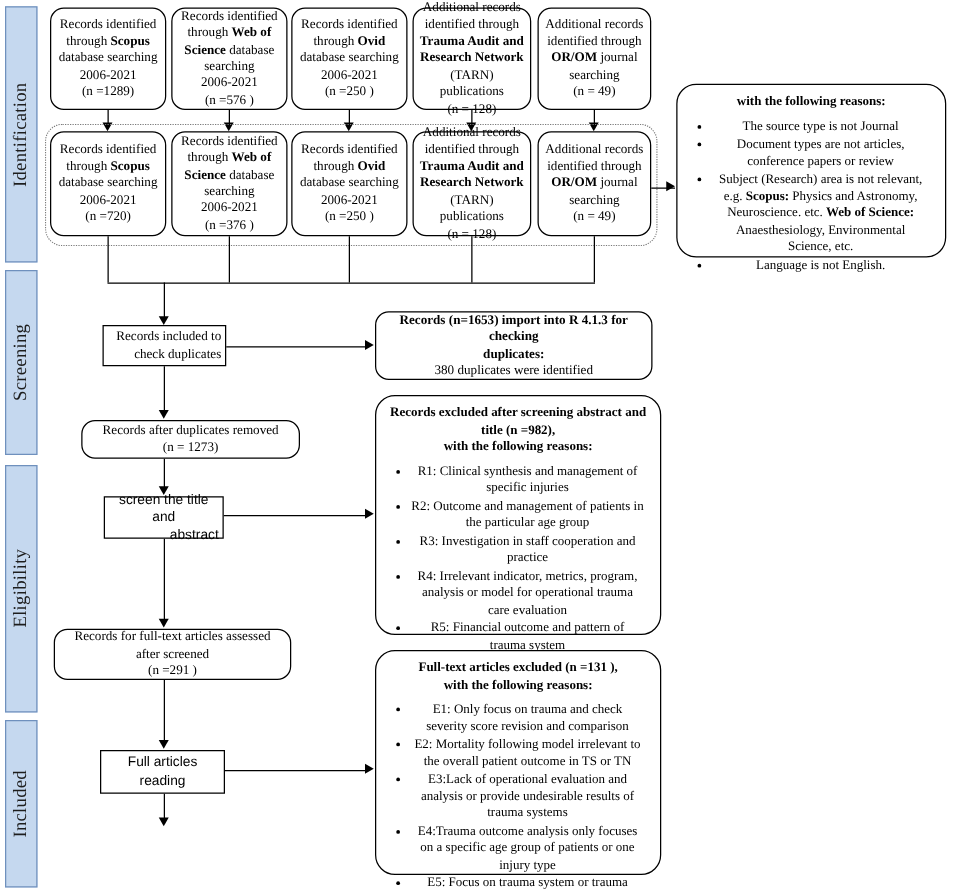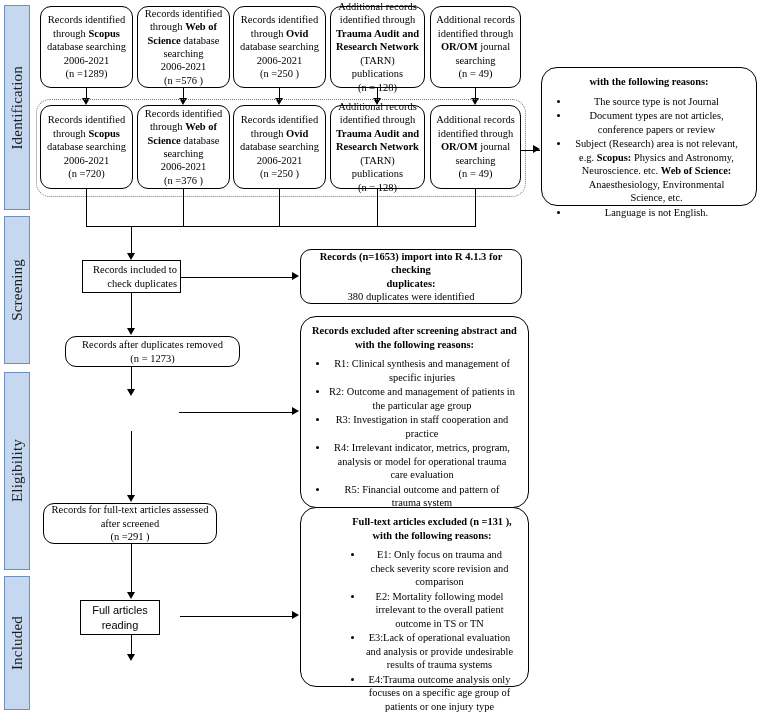--- a/index.html
+++ b/index.html
@@ -214,60 +214,65 @@
   <div class="arrow-d" style="left:127px;top:328px;"></div>
 
   <div class="box rnd" style="left:45px;top:336px;width:175px;height:31px;margin-left:20px;">
     <div>Records after duplicates removed</div>
     <div>(n = 1273)</div>
   </div>
 
   <div class="vline" style="left:131px;top:367px;height:23px;"></div>
   <div class="arrow-d" style="left:127px;top:389px;"></div>
 
+  <div class="box sq sans" style="left:83px;top:397px;width:96px;height:34px;">
+    <div>screen the title and</div>
+    <div>abstract</div>
+  </div>
 
   <div class="hline" style="left:179px;top:412px;width:114px;"></div>
   <div class="arrow-r" style="left:292px;top:407px;"></div>
 
   <div class="listbox" style="left:300px;top:316px;width:229px;height:192px;">
     <div class="hd">
       <div>Records excluded  after screening abstract and</div>
+      <div>title (n =982),</div>
       <div>with the following reasons:</div>
     </div>
     <ul>
       <li>R1: Clinical synthesis and management of specific injuries</li>
       <li>R2: Outcome and management of patients in the particular age group</li>
       <li>R3: Investigation in staff cooperation and practice</li>
       <li>R4: Irrelevant indicator, metrics, program, analysis or model for operational trauma care evaluation</li>
       <li>R5: Financial outcome and pattern of trauma system</li>
       <li>R6: Trauma care policy orientation</li>
       <li>R7: Others</li>
     </ul>
   </div>
 
   <div class="vline" style="left:131px;top:431px;height:65px;"></div>
   <div class="arrow-d" style="left:127px;top:495px;"></div>
 
-  <div class="box rnd" style="left:43px;top:503px;width:174px;height:41px;">
+  <div class="box rnd" style="left:43px;top:503px;width:190px;height:41px;">
     <div>Records for full-text articles assessed</div>
     <div>after screened</div>
     <div>(n =291 )</div>
   </div>
 
   <div class="vline" style="left:131px;top:544px;height:49px;"></div>
   <div class="arrow-d" style="left:127px;top:592px;"></div>
 
-  <div class="box sq sans" style="left:80px;top:600px;width:80px;height:35px;">
+  <div class="box sq sans" style="left:80px;top:600px;width:100px;height:35px;">
     <div>Full articles reading</div>
   </div>
 
   <div class="hline" style="left:180px;top:616px;width:113px;"></div>
   <div class="arrow-r" style="left:292px;top:611px;"></div>
 
-  <div class="listbox" style="left:300px;top:507px;width:229px;height:180px;padding-left:44px;">
+  <div class="listbox" style="left:300px;top:520px;width:229px;height:180px;">
     <div class="hd">
       <div>Full-text articles excluded (n =131 ),</div>
       <div>with the following reasons:</div>
     </div>
     <ul>
       <li>E1: Only focus on trauma and  check severity score revision and comparison</li>
       <li>E2: Mortality  following model irrelevant to the overall patient outcome in TS or TN</li>
       <li>E3:Lack of operational evaluation and analysis or provide undesirable results of trauma systems</li>
       <li>E4:Trauma outcome analysis only focuses on a specific age group of patients or one injury type</li>
       <li>E5: Focus on trauma system or trauma network design and configuration</li>

